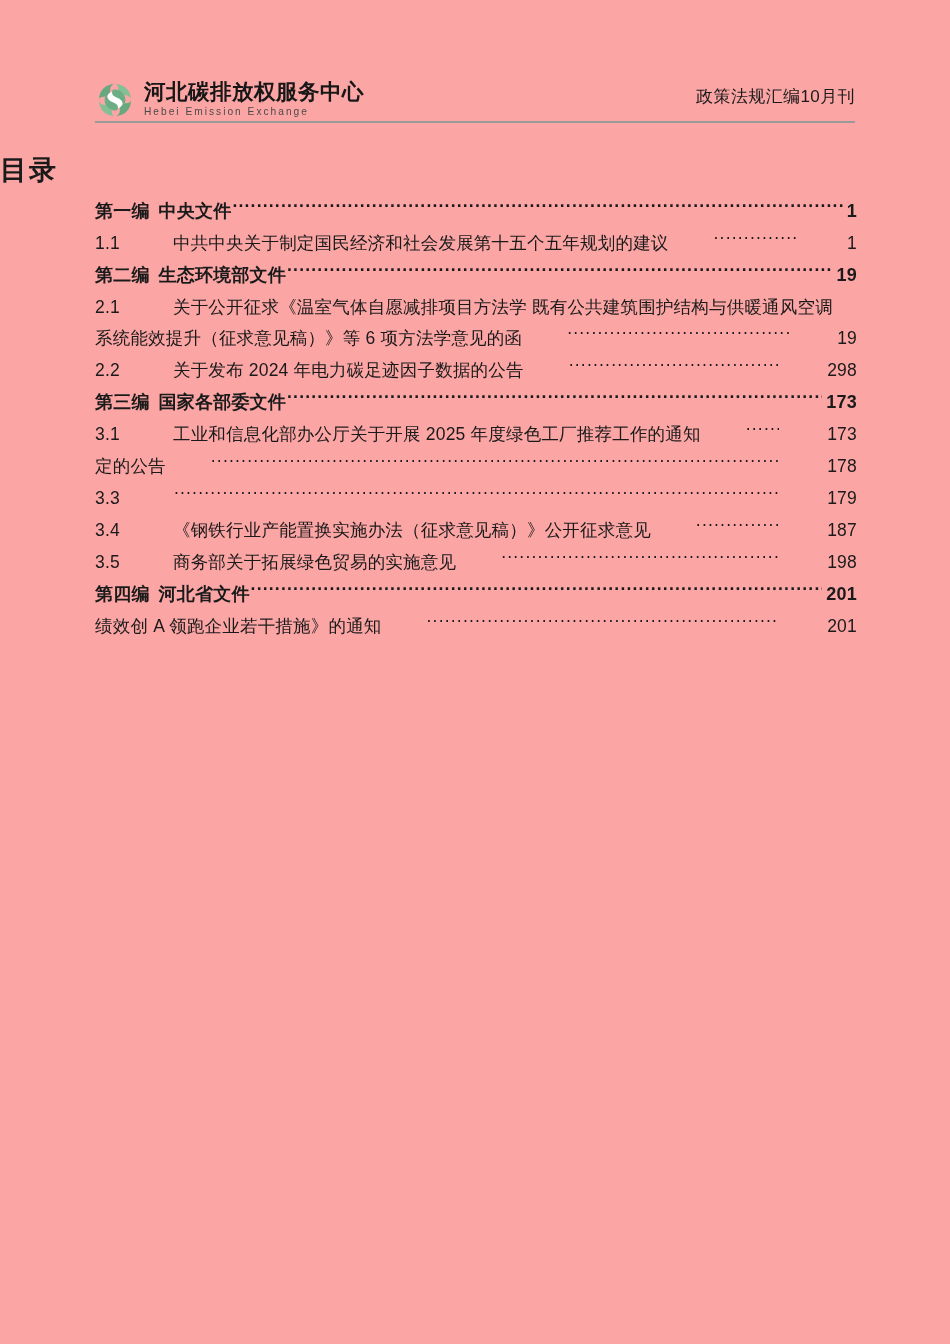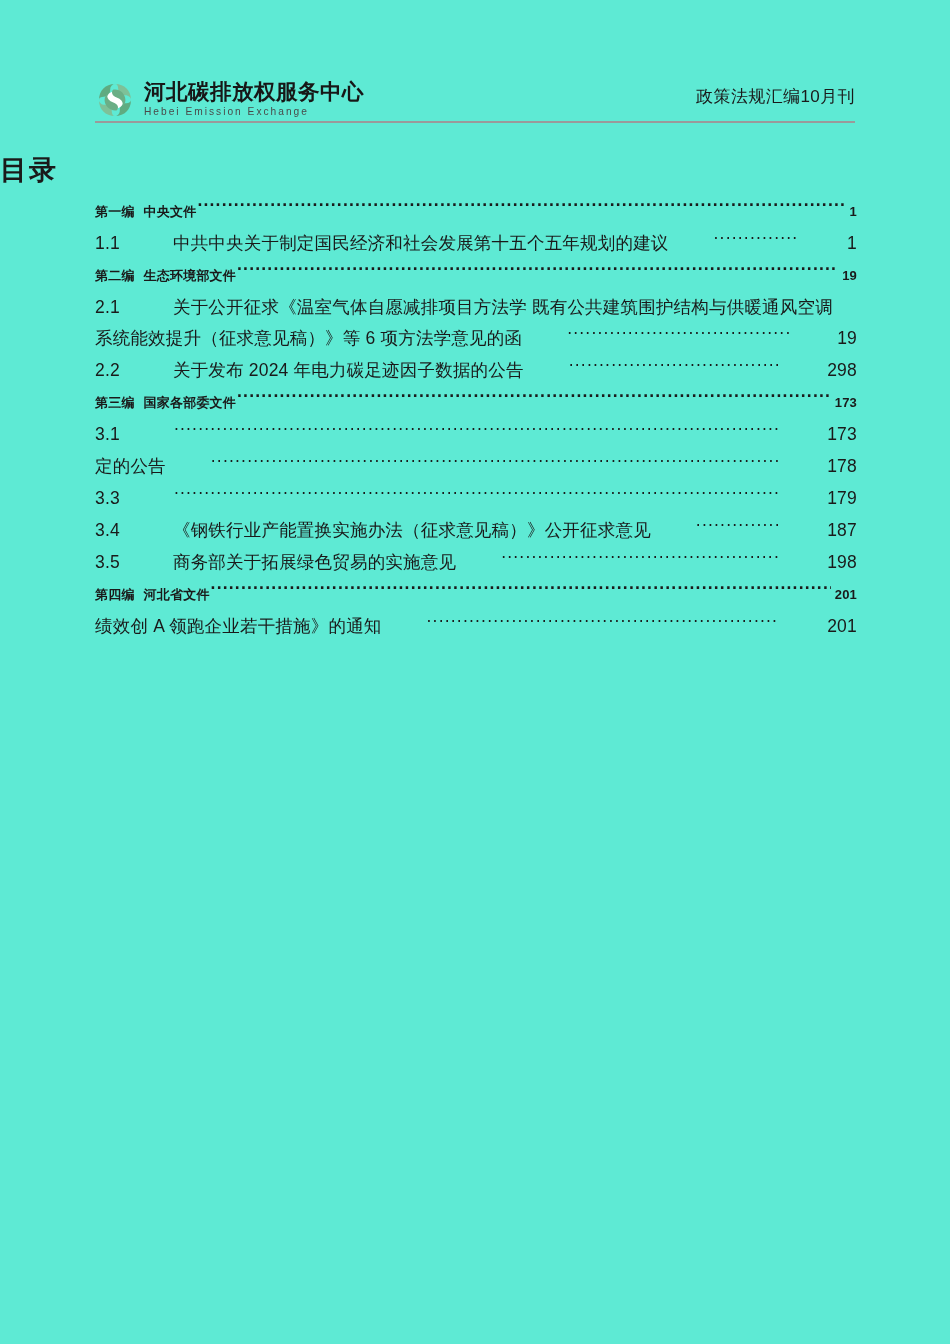--- a/index.html
+++ b/index.html
@@ -15,21 +15,21 @@
     position: relative;
     overflow: hidden;
   }
 
   .page {
     width: 950px;
     height: 1344px;
     box-sizing: border-box;
     padding: 0;
     position: relative;
-    background: #5eead4;
+    background: #fca5a5;
   }
 
   
   .header {
     position: absolute;
     left: 95px;
     top: 62px;
     width: 760px;
     height: 62px;
   }
@@ -117,21 +117,21 @@
   }
   .toc-line {
     display: flex;
     align-items: baseline;
     width: 100%;
     line-height: 31px;
     white-space: nowrap;
   }
   .toc-line.sec {
     font-weight: 700;
-    font-size: 13px;
+    font-size: 18px;
     letter-spacing: 0.2px;
   }
   .toc-line.sub {
     font-weight: 400;
     font-size: 17.5px;
     letter-spacing: 0.2px;
     gap: 44px;
   }
   .toc-num {
     flex: 0 0 auto;
@@ -250,20 +250,21 @@
         <div class="toc-line sec">
           <span class="toc-num">第三编</span>
           <span class="toc-label">国家各部委文件</span>
           <span class="toc-dots"></span>
           <span class="toc-page">173</span>
         </div>
       </div>
       <div class="toc-entry">
         <div class="toc-line sub">
           <span class="toc-num">3.1</span>
+          <span class="toc-label">工业和信息化部办公厅关于开展 2025 年度绿色工厂推荐工作的通知</span>
           <span class="toc-dots"></span>
           <span class="toc-page">173</span>
         </div>
       </div>
       <div class="toc-entry">
         <div class="toc-line sub">
           <span class="toc-label cont">定的公告</span>
           <span class="toc-dots"></span>
           <span class="toc-page">178</span>
         </div>

